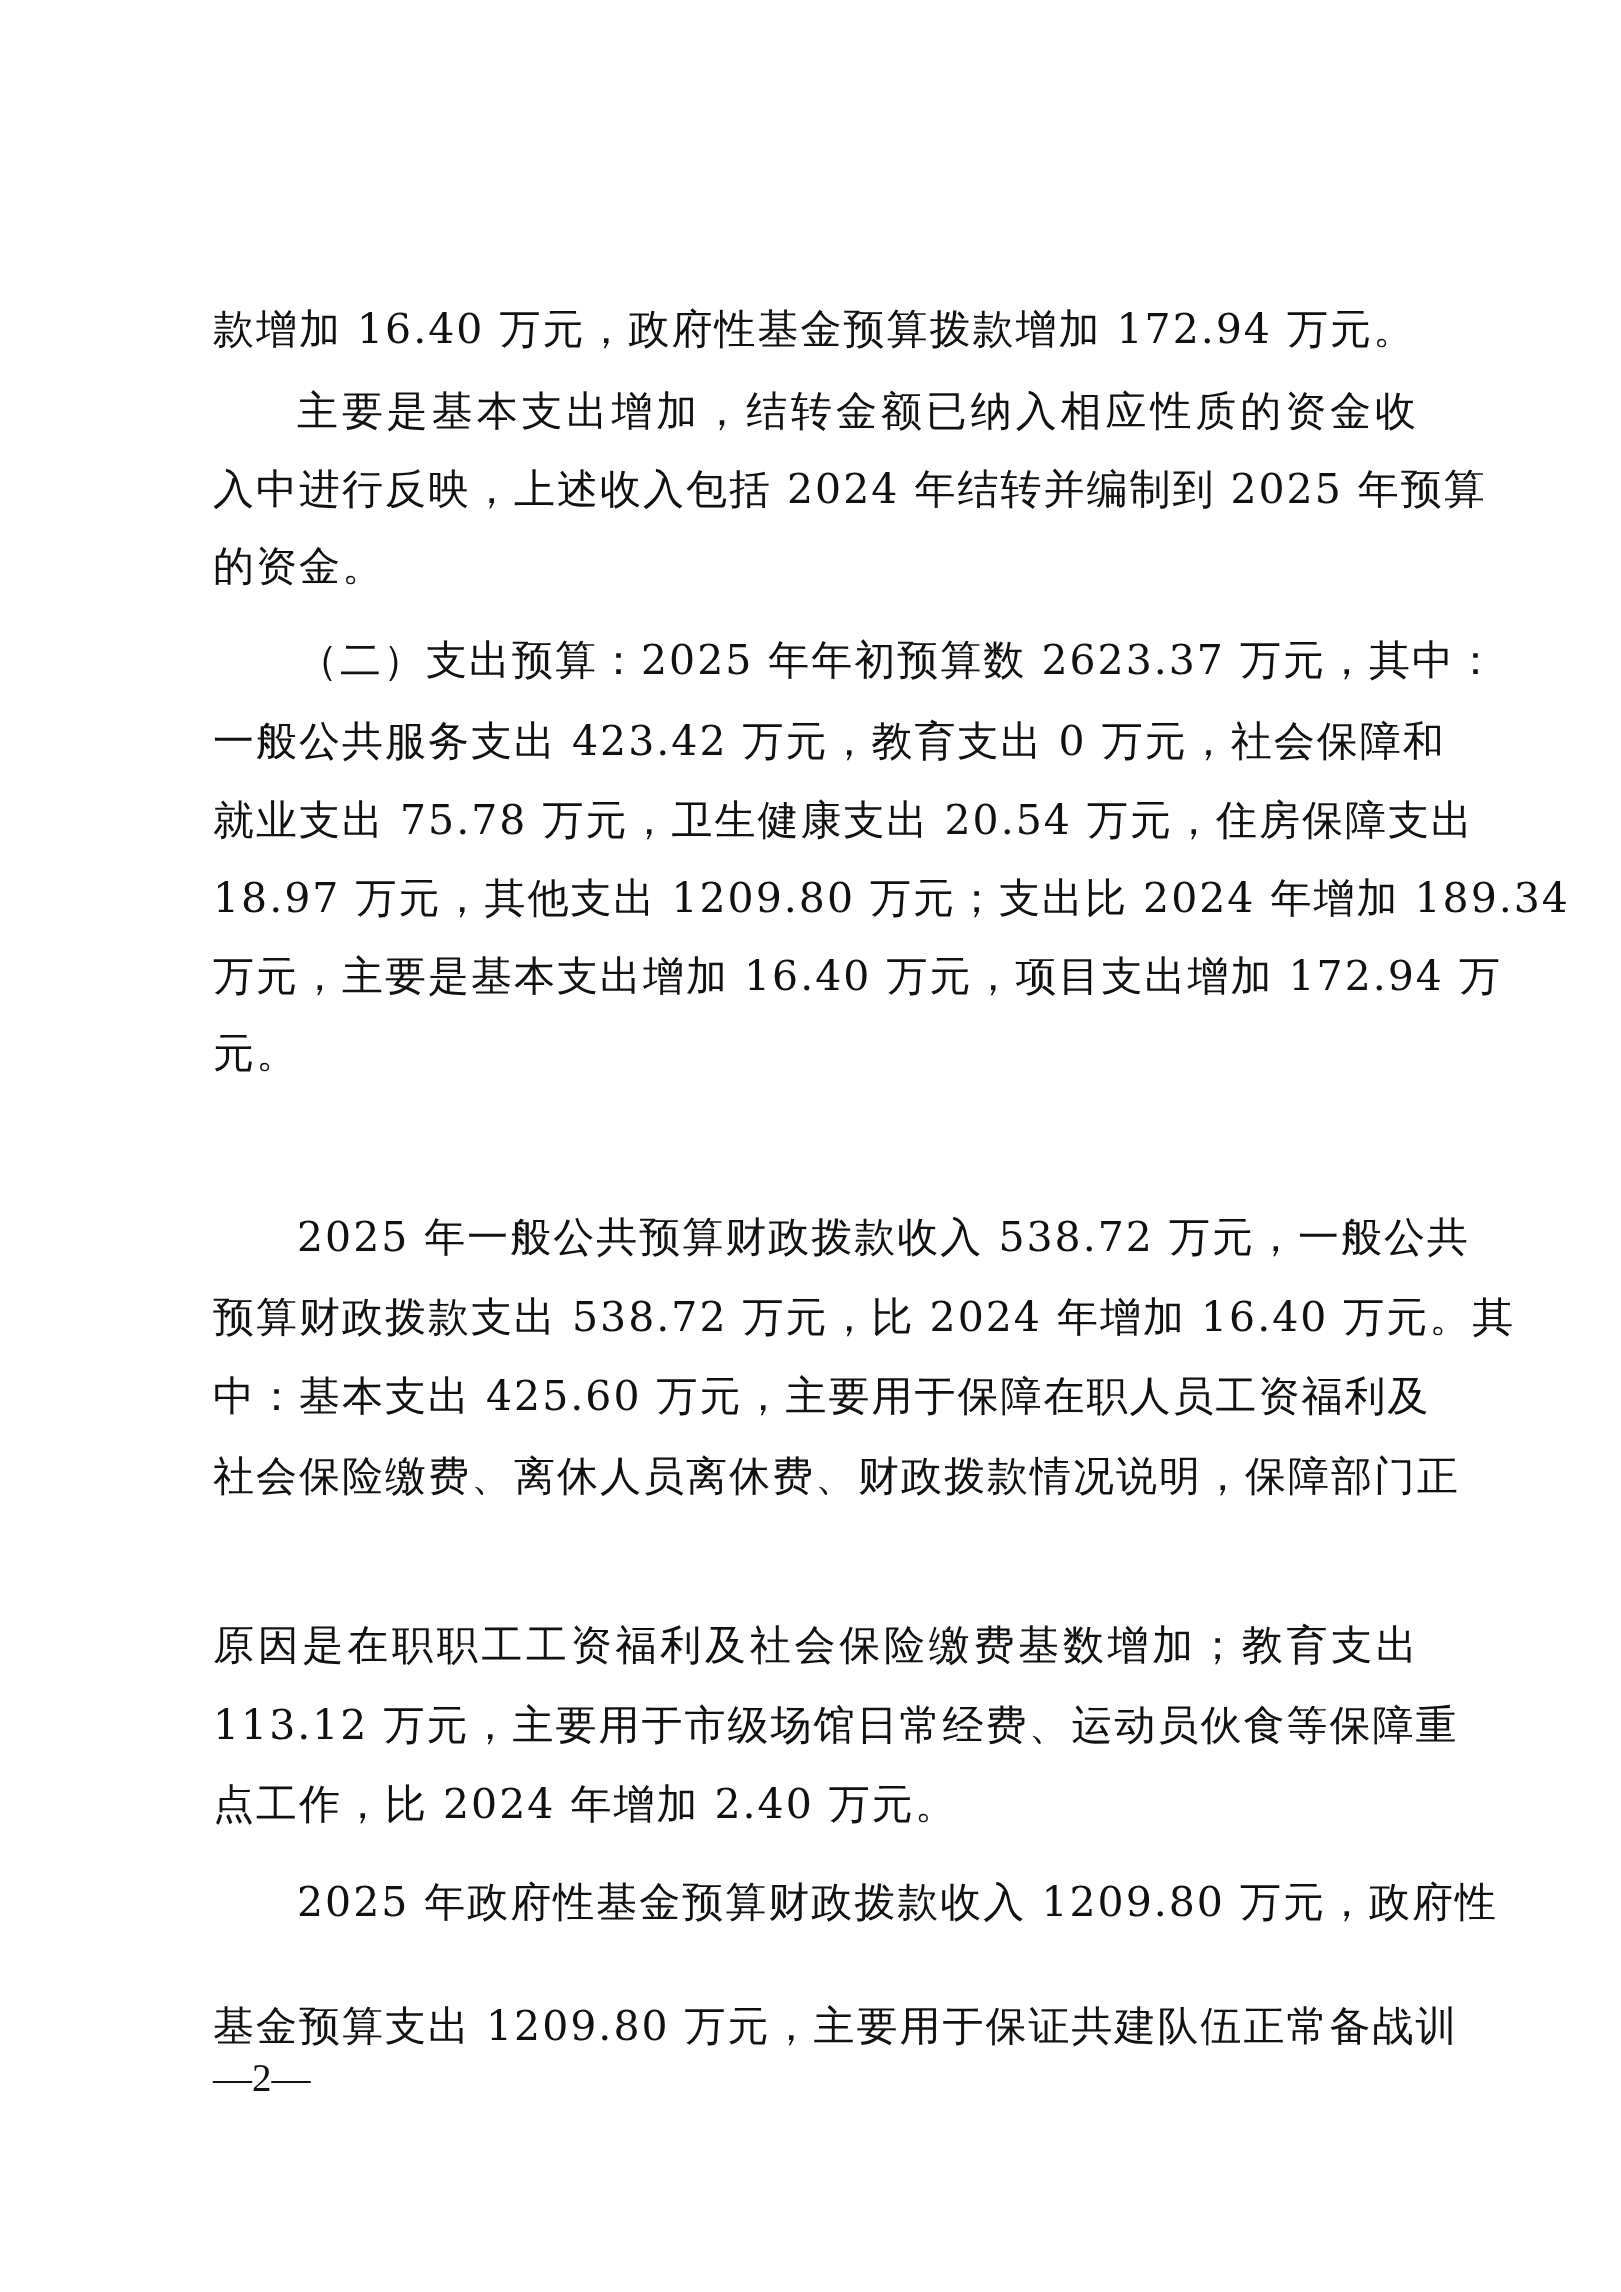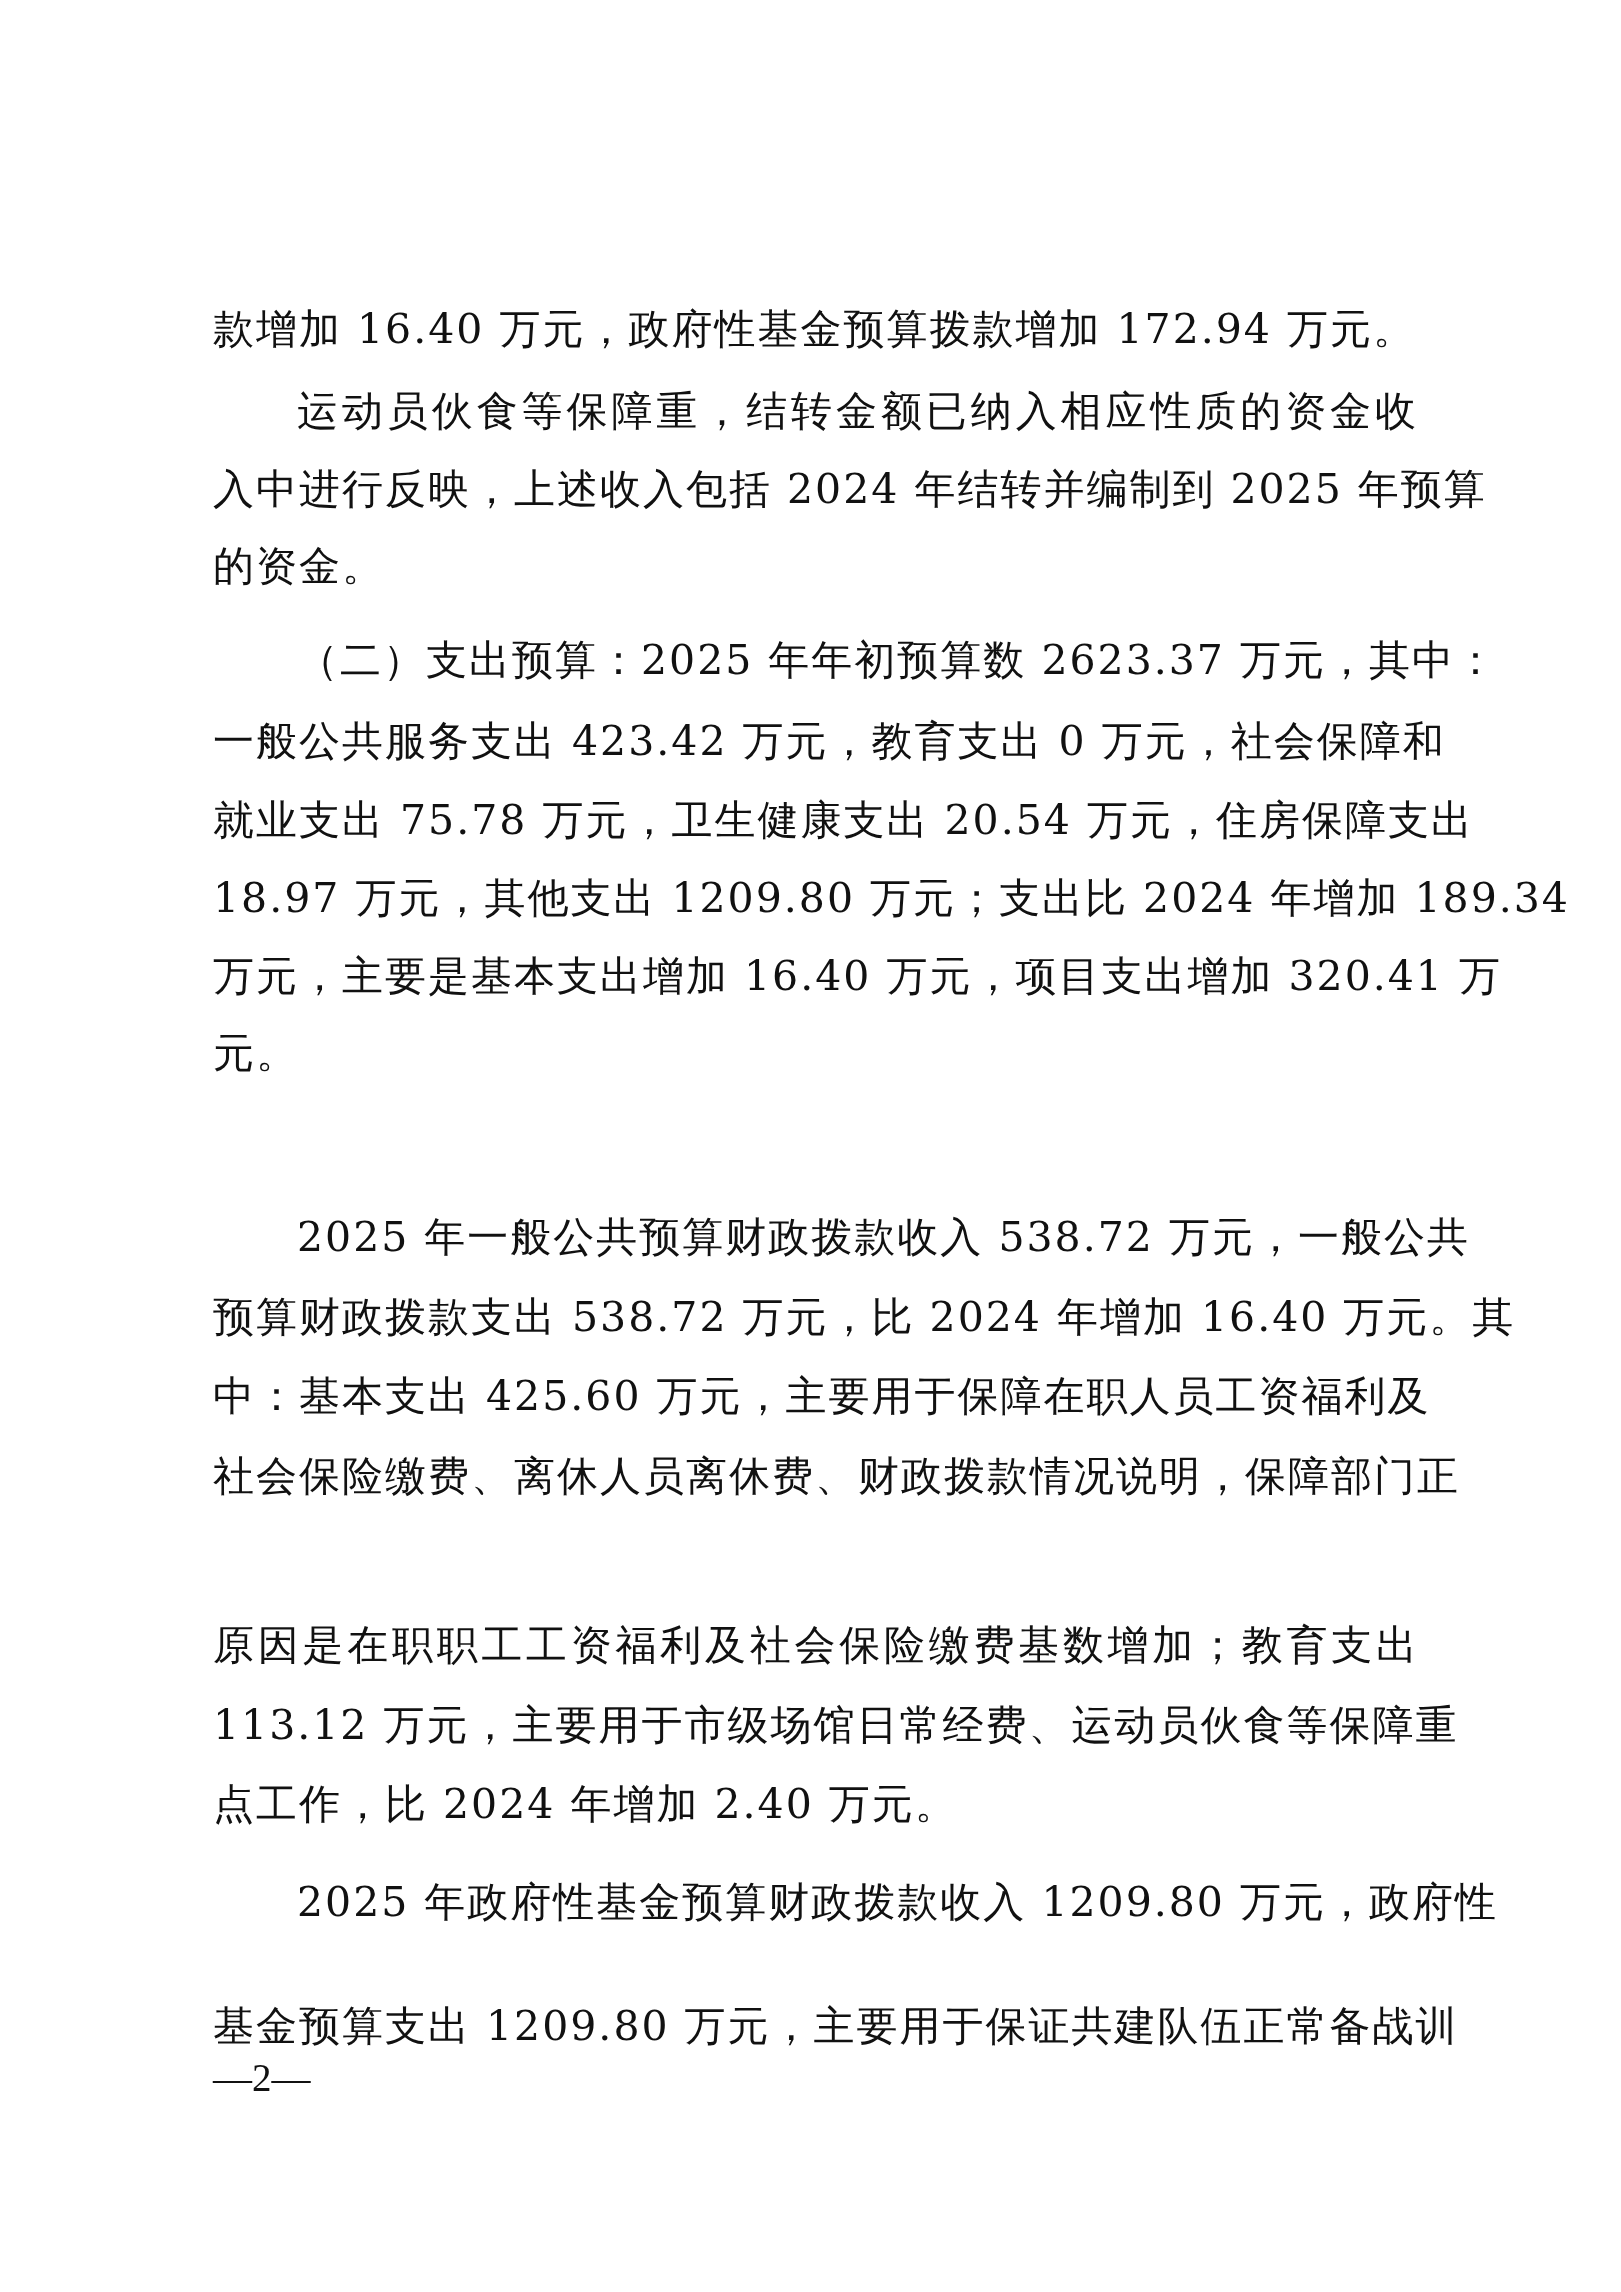--- a/index.html
+++ b/index.html
@@ -13,32 +13,32 @@
     .bold { font-weight: normal; font-family: "DejaVu Sans", "Liberation Sans", sans-serif; }
     .page-number { position: absolute; left: 213px; top: 2053px; font-size: 39px; line-height: 49px;
       font-family: "Liberation Serif", serif; letter-spacing: 0; }
   </style>
 </head>
 <body>
 
 <div class="page">
   <div class="line last" style="top:302px">款增加 16.40 万元，政府性基金预算拨款增加 172.94 万元。</div>
 
-  <div class="line" style="top:384px; left:297px; width:1121px">运动员伙食等保障重，结转金额已纳入相应性质的资金收</div>
+  <div class="line" style="top:384px; left:297px; width:1121px">主要是基本支出增加，结转金额已纳入相应性质的资金收</div>
   <div class="line" style="top:462px">入中进行反映，上述收入包括 2024 年结转并编制到 2025 年预算</div>
   <div class="line last" style="top:539px">的资金。</div>
 
   <div class="line" style="top:633px; left:297px; width:1121px; display:flex; justify-content:space-between">
     <span class="bold">（二）支出预算：</span>
     <span style="flex:1; text-align:justify; text-align-last:justify">2025 年年初预算数 2623.37 万元，其中：</span>
   </div>
   <div class="line" style="top:714px">一般公共服务支出 423.42 万元，教育支出 0 万元，社会保障和</div>
   <div class="line" style="top:793px">就业支出 75.78 万元，卫生健康支出 20.54 万元，住房保障支出</div>
   <div class="line" style="top:871px">18.97 万元，其他支出 1209.80 万元；支出比 2024 年增加 189.34</div>
-  <div class="line" style="top:949px">万元，主要是基本支出增加 16.40 万元，项目支出增加 320.41 万</div>
+  <div class="line" style="top:949px">万元，主要是基本支出增加 16.40 万元，项目支出增加 172.94 万</div>
   <div class="line last" style="top:1026px">元。</div>
 
 
   <div class="line" style="top:1210px; left:297px; width:1121px">2025 年一般公共预算财政拨款收入 538.72 万元，一般公共</div>
   <div class="line" style="top:1290px">预算财政拨款支出 538.72 万元，比 2024 年增加 16.40 万元。其</div>
   <div class="line" style="top:1369px">中：基本支出 425.60 万元，主要用于保障在职人员工资福利及</div>
   <div class="line" style="top:1449px">社会保险缴费、离休人员离休费、财政拨款情况说明，保障部门正</div>
   <div class="line" style="top:1618px">原因是在职职工工资福利及社会保险缴费基数增加；教育支出</div>
   <div class="line" style="top:1698px">113.12 万元，主要用于市级场馆日常经费、运动员伙食等保障重</div>
   <div class="line last" style="top:1777px">点工作，比 2024 年增加 2.40 万元。</div>

